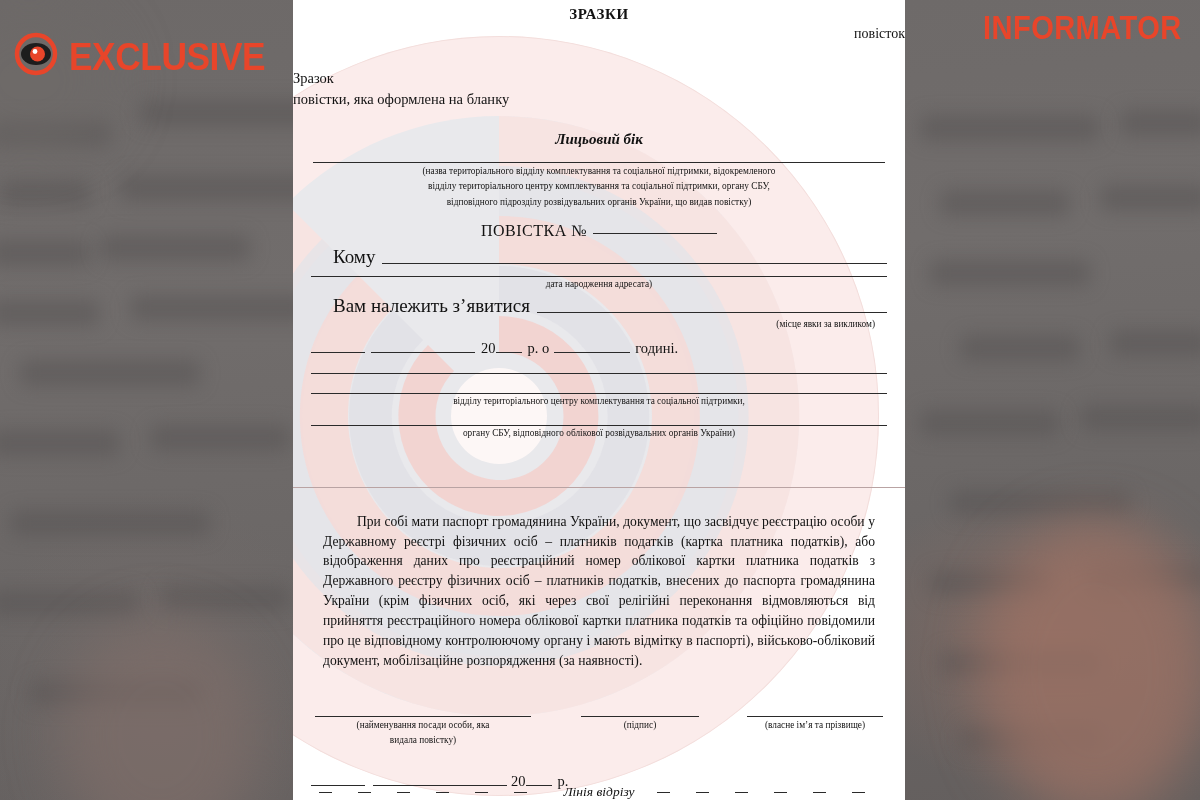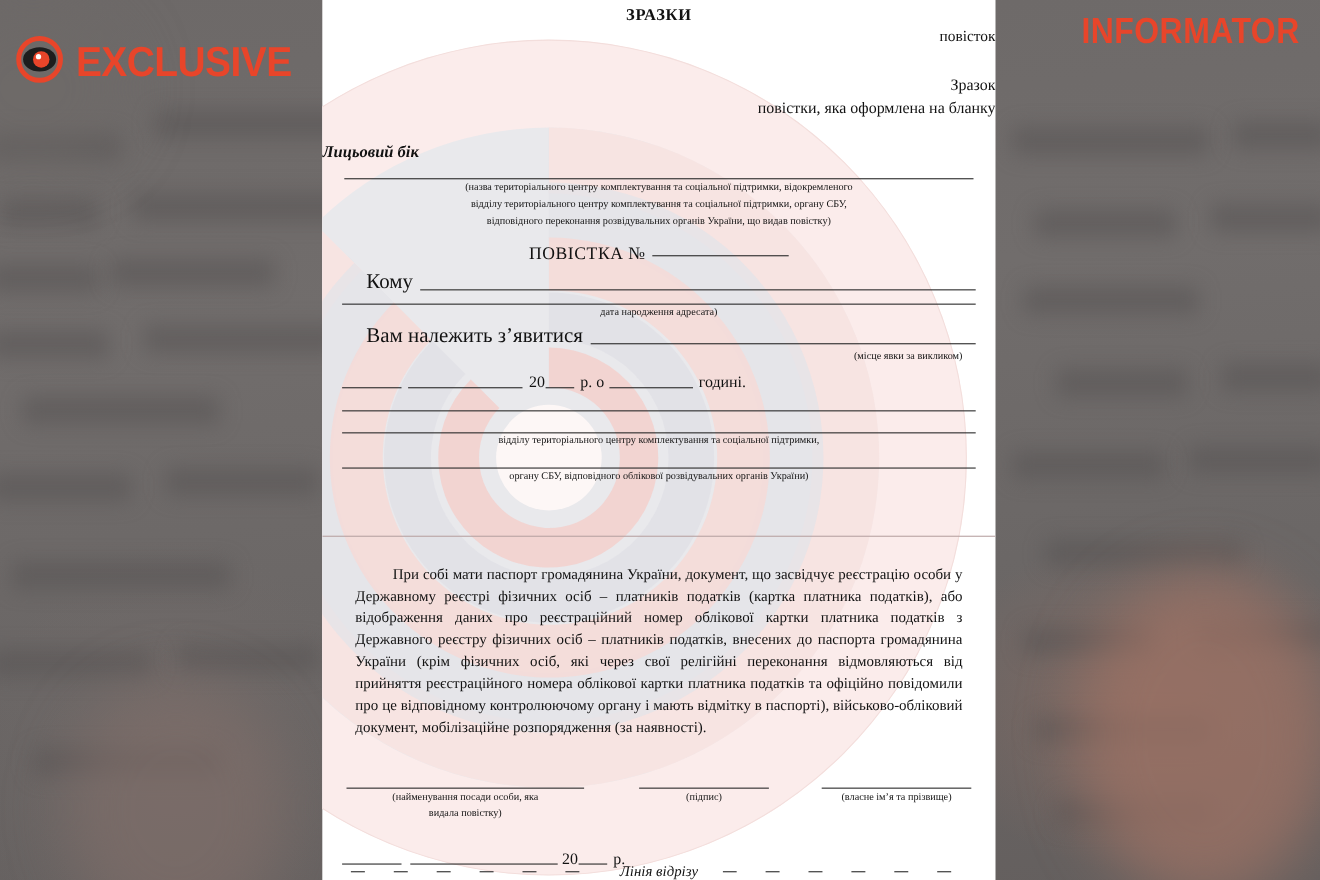--- a/index.html
+++ b/index.html
@@ -136,26 +136,27 @@
     font-weight: 700;
     letter-spacing: 0.6px;
     margin: 6px 0 0 0;
   }
   .doc-subtitle {
     text-align: right;
     font-size: 14px;
     margin-top: 3px;
   }
   .sample-head {
-    text-align: right;
+    text-align: left;
     font-size: 14.5px;
     margin-top: 26px;
     line-height: 1.42;
   }
   .side-label {
+    text-align: center;
     font-size: 15px;
     font-style: italic;
     font-weight: 600;
     margin-top: 22px;
   }
 
   
   .rule {
     border-bottom: 1.2px solid #2a2a2a;
     height: 0;
@@ -422,23 +423,23 @@
 
       <div class="sample-head">
         <div>Зразок</div>
         <div>повістки, яка оформлена на бланку</div>
       </div>
 
       <div class="side-label">Лицьовий бік</div>
 
       <div class="org-block">
         <div class="rule"></div>
-        <div class="cap">(назва територіального центру комплектування та соціальної підтримки, відокремленого</div>
+        <div class="cap">(назва територіального відділу комплектування та соціальної підтримки, відокремленого</div>
         <div class="cap">відділу територіального центру комплектування та соціальної підтримки, органу СБУ,</div>
-        <div class="cap">відповідного переконання розвідувальних органів України, що видав повістку)</div>
+        <div class="cap">відповідного підрозділу розвідувальних органів України, що видав повістку)</div>
       </div>
 
       <div class="povistka-row">
         <span>ПОВІСТКА №</span><span class="blank"></span>
       </div>
 
       <div class="form-line">
         <span class="lbl">Кому</span>
         <span class="fill"></span>
       </div>

